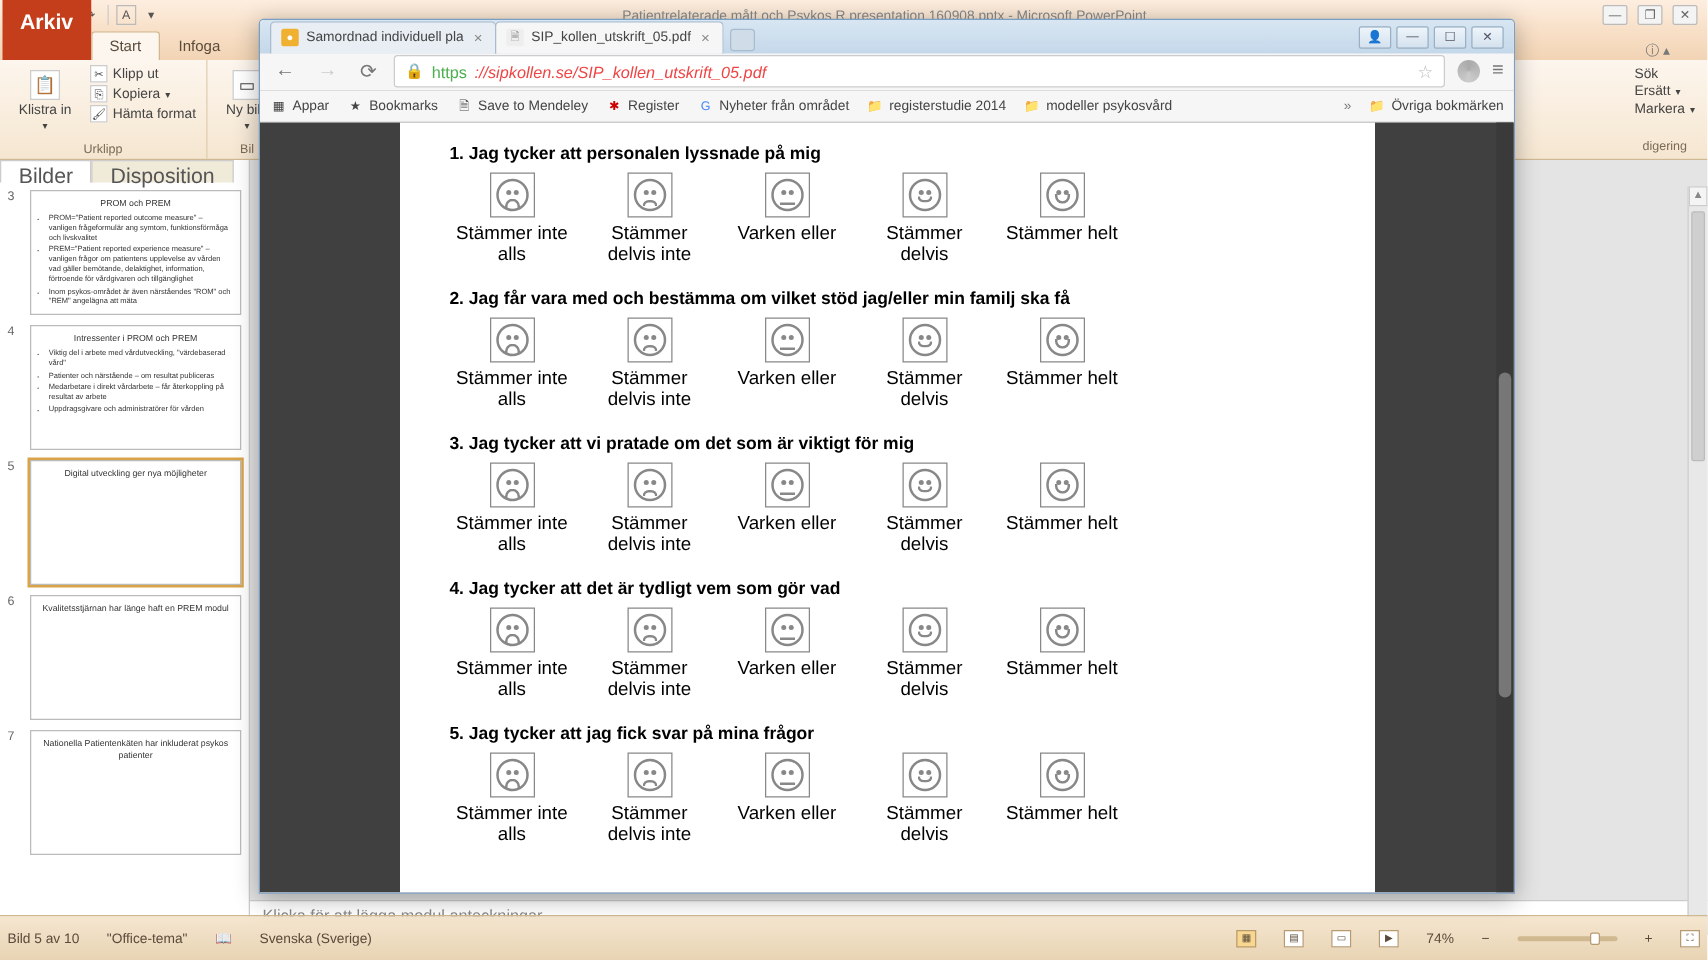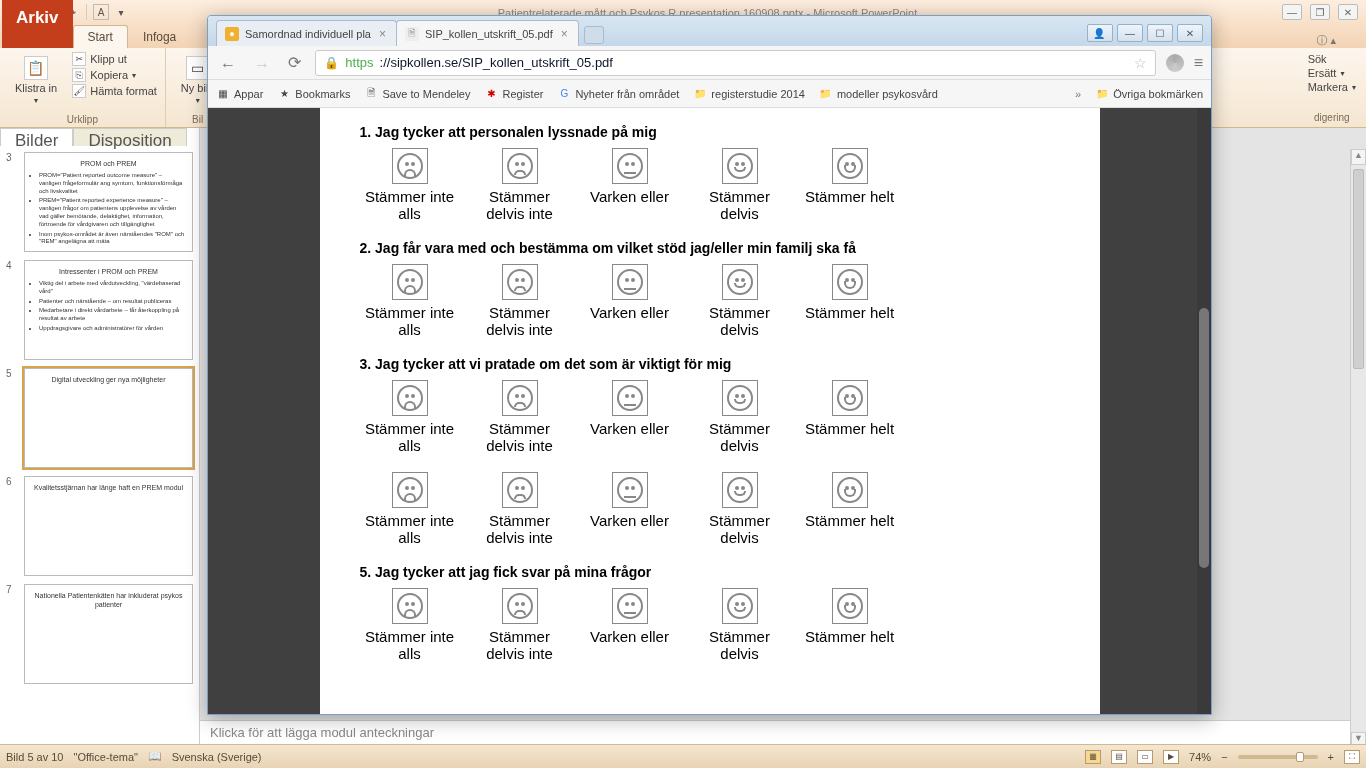--- a/index.html
+++ b/index.html
@@ -43,21 +43,21 @@
 .thumb-slide { flex:1; height:100px; background:#fff; border:1px solid #bbb; padding:6px; font-size:6px; color:#333; overflow:hidden; line-height:1.3; }
 .thumb-item.selected .thumb-slide { outline:2px solid #d9a34a; }
 .thumb-slide .tt-title { font-size:7px; text-align:center; margin-bottom:4px; color:#333;}
 .thumb-slide ul { list-style:disc; margin-left:8px; }
 .thumb-slide li { margin-bottom:2px; }
 
 .main-area { flex:1; position:relative; background:#e4e4e4;}
 .notes-bar { position:absolute; bottom:0; left:0; right:0; height:28px; background:#fff; border-top:1px solid #ccc; padding:4px 10px; font-size:13px; color:#888;}
 
 
-.pp-status { position:absolute; bottom:0; left:0; right:0; height:24px; background:linear-gradient(#f5e6d0,#e8d4b4); border-top:1px solid #d0b890; display:flex; align-items:center; font-size:11px; color:#5a4a3a; padding:0 6px; gap:10px;}
+.pp-status { position:absolute; bottom:0; left:0; right:0; height:36px; background:linear-gradient(#f5e6d0,#e8d4b4); border-top:1px solid #d0b890; display:flex; align-items:center; font-size:11px; color:#5a4a3a; padding:0 6px; gap:22px;}
 .pp-status .spacer { flex:1; }
 .pp-status .vicon { width:16px; height:14px; border:1px solid #b89a70; background:#fff; font-size:8px; display:flex; align-items:center; justify-content:center;}
 .pp-status .zoom-track { width:80px; height:4px; background:#d0b890; position:relative; border-radius:2px;}
 .pp-status .zoom-thumb { position:absolute; left:58px; top:-3px; width:8px; height:10px; background:#fff; border:1px solid #b89a70; border-radius:2px;}
 
 
 .chrome-window { position:absolute; left:207px; top:15px; width:1005px; height:700px; background:#fff; border:1px solid #7a9ec4; box-shadow:0 4px 20px rgba(0,0,0,.3); display:flex; flex-direction:column; border-radius:4px 4px 0 0; overflow:hidden; }
 .chrome-tabstrip { height:30px; background:linear-gradient(#d8e6f2,#c4d8ea); display:flex; align-items:flex-end; padding:0 8px; gap:0; }
 .chrome-tab { height:26px; max-width:200px; background:#e8eef4; border:1px solid #a8bccf; border-bottom:none; border-radius:4px 4px 0 0; display:flex; align-items:center; padding:0 8px; font-size:11px; color:#444; gap:6px; margin-right:-1px;}
 .chrome-tab.active { background:#f6f6f6; z-index:2;}
@@ -67,21 +67,21 @@
 .chrome-tab .cx { color:#888; font-size:12px; padding:0 2px;}
 .chrome-newtab { width:20px; height:18px; background:#d0dde8; border:1px solid #a8bccf; border-radius:3px; margin-left:6px; margin-bottom:2px;}
 .chrome-winbtns { margin-left:auto; display:flex; gap:4px; padding-bottom:4px;}
 .chrome-winbtns span { width:26px; height:18px; border:1px solid #9ab0c4; border-radius:2px; background:linear-gradient(#eef4fa,#d4e2ee); display:flex; align-items:center; justify-content:center; font-size:10px; color:#556;}
 
 .chrome-toolbar { height:34px; background:#f6f6f6; border-bottom:1px solid #ddd; display:flex; align-items:center; padding:0 8px; gap:10px;}
 .chrome-toolbar .navbtn { color:#777; font-size:16px; padding:2px 4px;}
 .chrome-omnibox { flex:1; height:26px; border:1px solid #ccc; border-radius:3px; background:#fff; display:flex; align-items:center; padding:0 8px; gap:6px; font-size:13px; color:#333;}
 .chrome-omnibox .lock { color:#4caf50; font-size:12px;}
 .chrome-omnibox .https { color:#4caf50;}
-.chrome-omnibox .rest { color:#0f172a;}
+.chrome-omnibox .rest { color:#ef4444;font-style:italic;}
 .chrome-omnibox .star { margin-left:auto; color:#bbb; font-size:14px;}
 .chrome-toolbar .drive-ico { width:18px; height:18px; background:conic-gradient(#aaa,#ccc,#aaa); border-radius:50%; }
 .chrome-toolbar .menu-ico { font-size:16px; color:#777;}
 
 .chrome-bookmarks { height:28px; background:#f6f6f6; border-bottom:1px solid #ddd; display:flex; align-items:center; padding:0 8px; gap:14px; font-size:11px; color:#444; overflow:hidden;}
 .bm-item { display:flex; align-items:center; gap:4px; white-space:nowrap;}
 .bm-item .bico { width:14px; height:14px; display:flex; align-items:center; justify-content:center; font-size:10px;}
 .bm-folder { color:#e8b84a;}
 .bm-spill { margin-left:auto; color:#777;}
 
@@ -504,20 +504,21 @@
                     <span class="eye-l"></span>
                     <span class="eye-r"></span>
                     <span class="mouth happy"></span>
                   </div>
                 </div>
                 <span>Stämmer helt</span>
               </div>
             </div>
           </div>
           <div class="q-block">
+            <div class="q-title">4. Jag tycker att det är tydligt vem som gör vad</div>
             <div class="q-options">
               <div class="q-opt">
                 <div class="face-box">
                   <div class="face">
                     <span class="eye-l"></span>
                     <span class="eye-r"></span>
                     <span class="mouth sad"></span>
                   </div>
                 </div>
                 <span>Stämmer inte alls</span>

